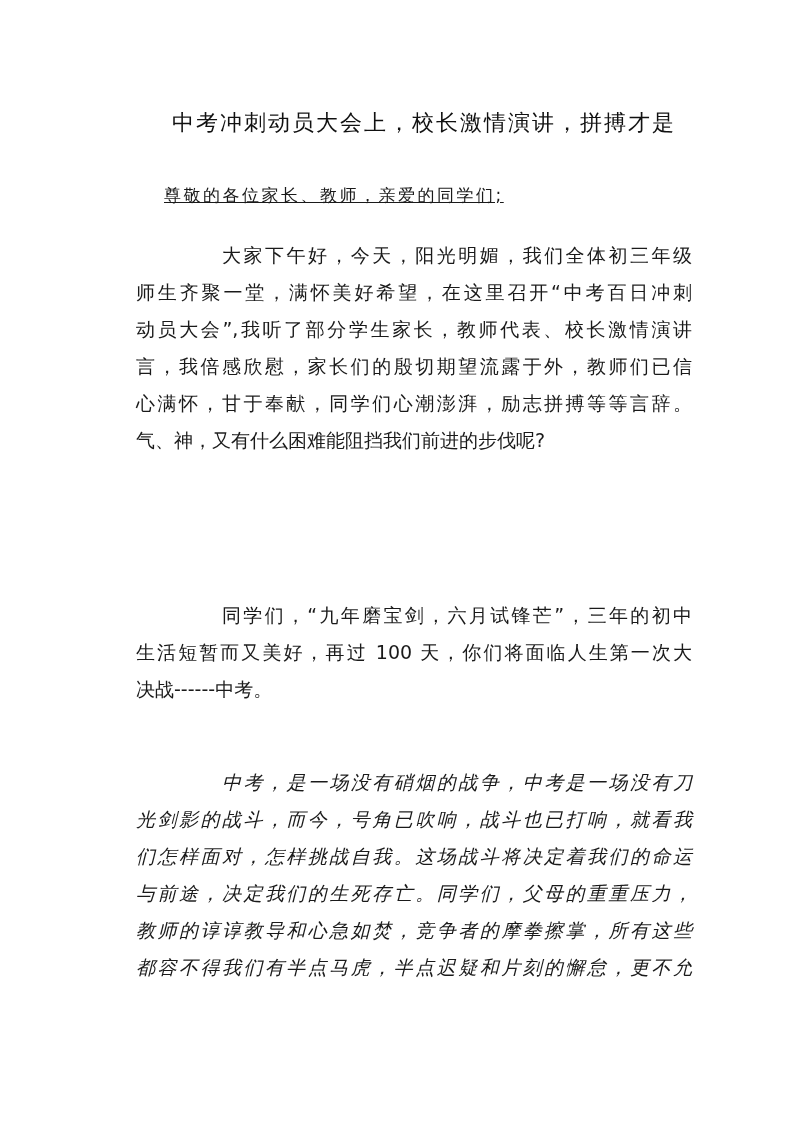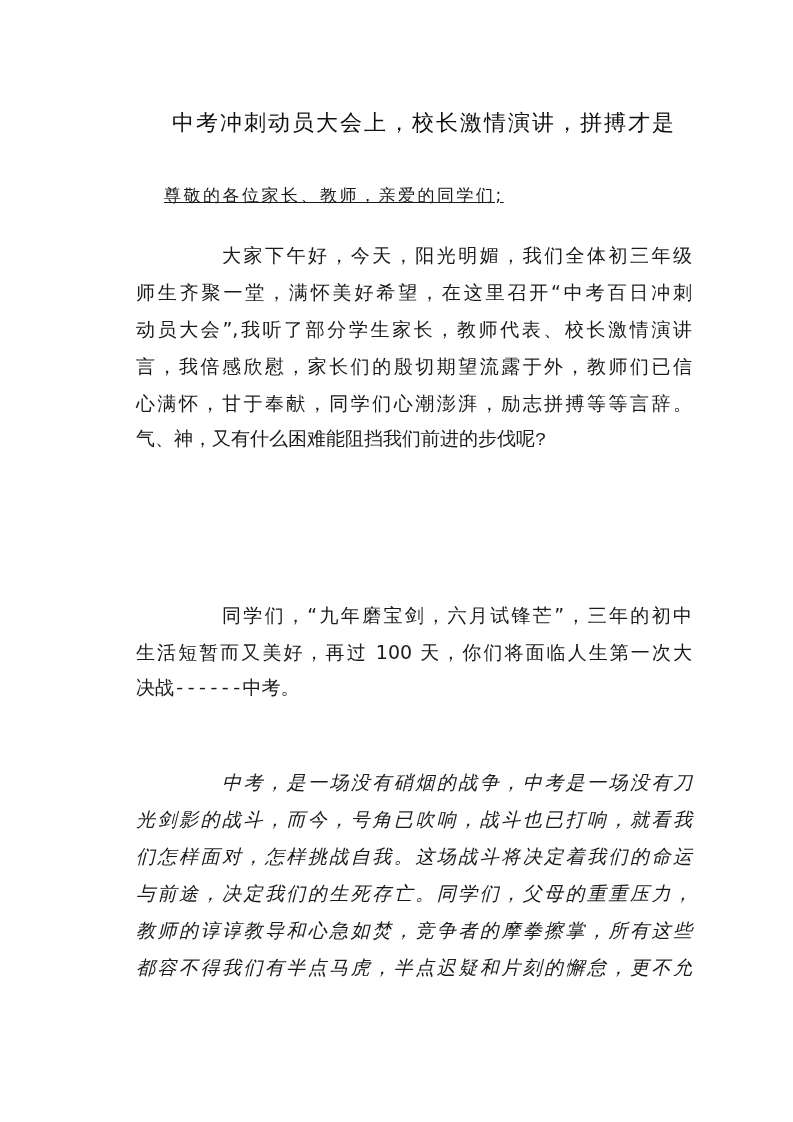--- a/index.html
+++ b/index.html
@@ -6,21 +6,21 @@
   body { width: 793px; height: 1122px; position: relative; overflow: hidden;
          font-family: "DejaVu Sans", "Liberation Sans", sans-serif; color: #1a1a1a; }
   .page { position: absolute; left: 0; top: 0; width: 793px; height: 1122px; }
   .title { position: absolute; left: 120px; width: 556px; text-align: right;
            font-size: 22px; letter-spacing: 2px; color: #111; }
   .title.l1 { top: 108px; right: 117px; width: auto; left: auto; margin-left: 42px; }
   .title.l2 { top: 142px; left: 0; width: 793px; text-align: center; }
   .salutation { position: absolute; left: 164px; top: 184px; font-size: 17px; letter-spacing: 2.5px; text-decoration: underline; }
   .para { position: absolute; left: 120px; width: 556px; font-size: 19px; line-height: 37px; margin-left: 16px; }
   .line { display: block; white-space: nowrap; text-align: justify; text-align-last: justify; height: 37px; }
-  .line.last { text-align-last: left; font-family: Liberation Mono, monospace; }
+  .line.last { text-align-last: left; }
   .indent { padding-left: 86px; }
   .p1 { top: 237px; }
   .p2 { top: 597px; }
   .p3 { top: 764px; font-style: italic; }
 </style>
 </head>
 <body>
 
 <div class="page">
   <div class="title l1">中考冲刺动员大会上，校长激情演讲，拼搏才是</div>

